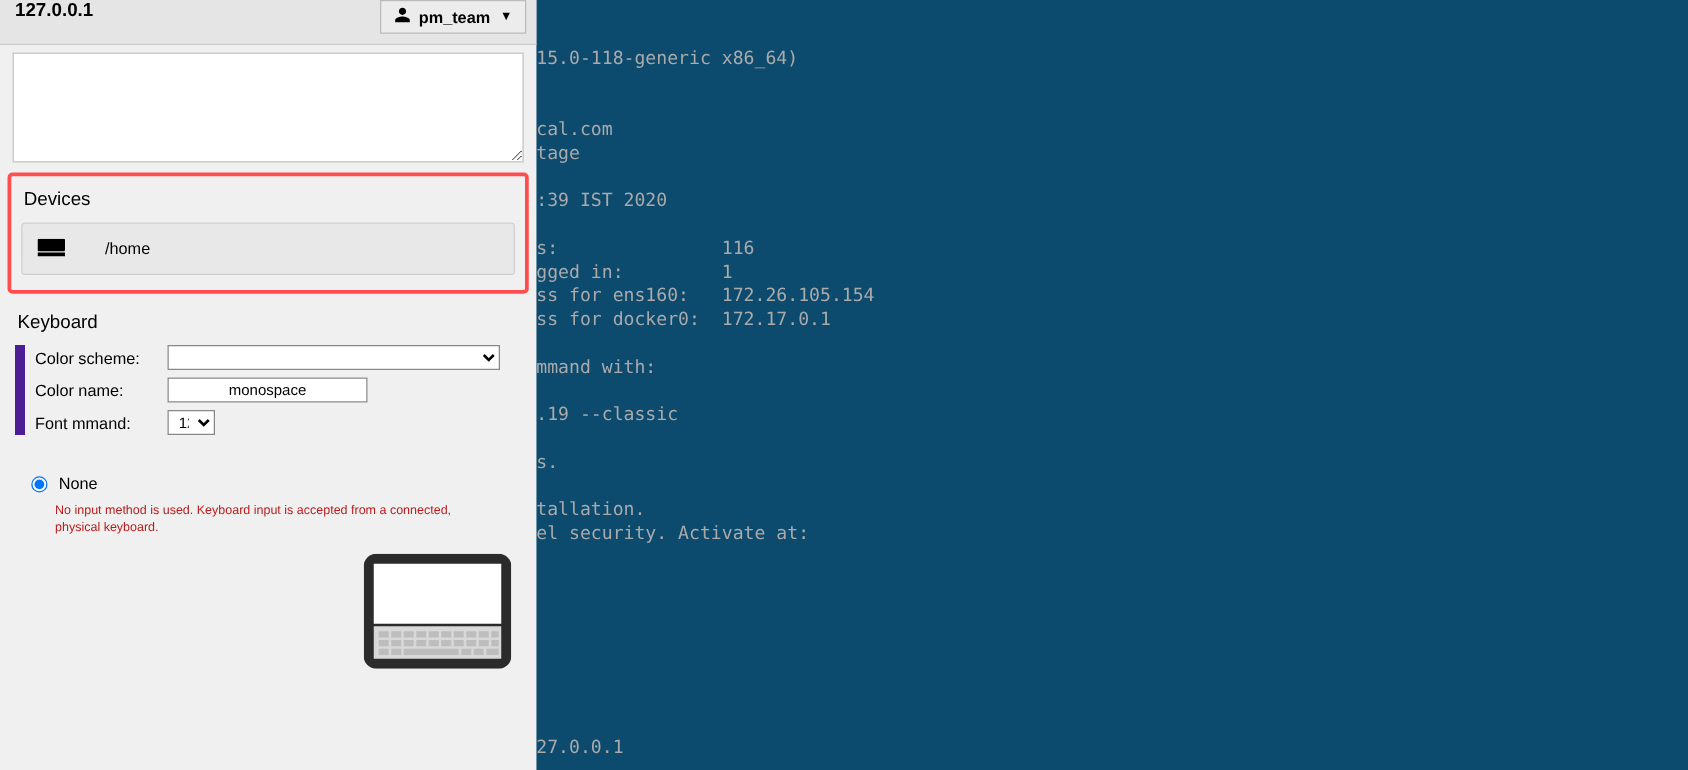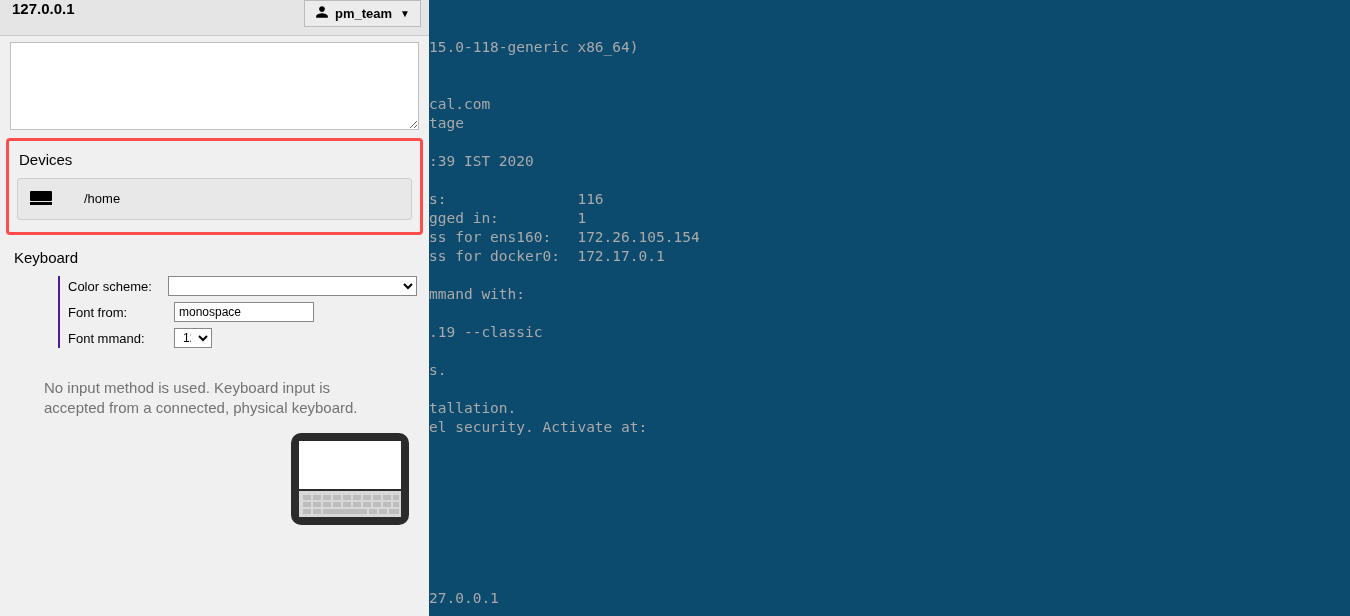--- a/index.html
+++ b/index.html
@@ -84,61 +84,60 @@
     display: flex;
     align-items: flex-start;
     gap: 32px;
     cursor: pointer;
   }
   .device-row .dev-icon svg { display: block; }
   .display-section {
     padding: 10px 12px 4px 12px;
   }
   .form-table {
-    border-left: 2px solid #4c1d95;
+    border-left: 8px solid #4c1d95;
     padding-left: 8px;
     margin-top: 8px;
-    margin-left: 46px;
   }
   .form-row {
     display: flex;
     align-items: center;
     gap: 10px;
     margin-bottom: 6px;
   }
   .form-row label {
     width: 96px;
     font-size: 13px;
   }
   .form-row select, .form-row input[type="text"] {
     border: 1px solid #888;
     background: #fff;
     font-size: 12px;
     padding: 1px 4px;
     height: 20px;
   }
   #color-scheme-select { width: 266px; }
-  #font-name-input { width: 140px; }
+  #font-name-input { width: 160px; text-align: center; }
   #font-size-select { width: 38px; }
   .input-method-section {
     padding: 10px 12px 0 12px;
   }
   .radio-block {
     margin-top: 10px;
     padding-left: 8px;
   }
   .radio-line {
     display: flex;
     align-items: center;
     gap: 6px;
     margin-bottom: 8px;
   }
   .radio-desc {
-    font-size: 15px;
-    color: #737373;
+    font-size: 10px;
+    color: #b91c1c;
     margin: 0 0 14px 24px;
     max-width: 230px;
     line-height: 1.35;
   }
   .text-input-block {
     position: relative;
   }
   .tablet-illus {
     position: absolute;
     right: 8px;
@@ -198,35 +197,39 @@
     <div class="display-section">
       <div class="section-title">Keyboard</div>
       <div class="form-table">
         <div class="form-row">
           <label>Color scheme:</label>
           <select id="color-scheme-select">
             <option></option>
           </select>
         </div>
         <div class="form-row">
-          <label>Font from:</label>
+          <label>Color name:</label>
           <input id="font-name-input" type="text" value="monospace" style="">
         </div>
         <div class="form-row">
           <label>Font mmand:</label>
           <select id="font-size-select">
             <option>12</option>
           </select>
         </div>
       </div>
     </div>
 
     <div class="input-method-section">
 
       <div class="radio-block">
+        <div class="radio-line">
+          <input type="radio" name="im" checked="" style="">
+          <span>None</span>
+        </div>
         <div class="radio-desc" style="max-width:340px">No input method is used. Keyboard input is accepted from a connected, physical keyboard.</div>
       </div>
 
       <div class="radio-block text-input-block">
         <div class="tablet-illus">
           <svg width="118" height="92" viewBox="0 0 118 92">
             <rect x="0" y="0" width="118" height="92" rx="10" fill="#2b2b2b"></rect>
             <rect x="8" y="8" width="102" height="48" fill="#fff"></rect>
             <rect x="8" y="58" width="102" height="26" fill="#d8d8d8"></rect>
             <g fill="#bdbdbd">

